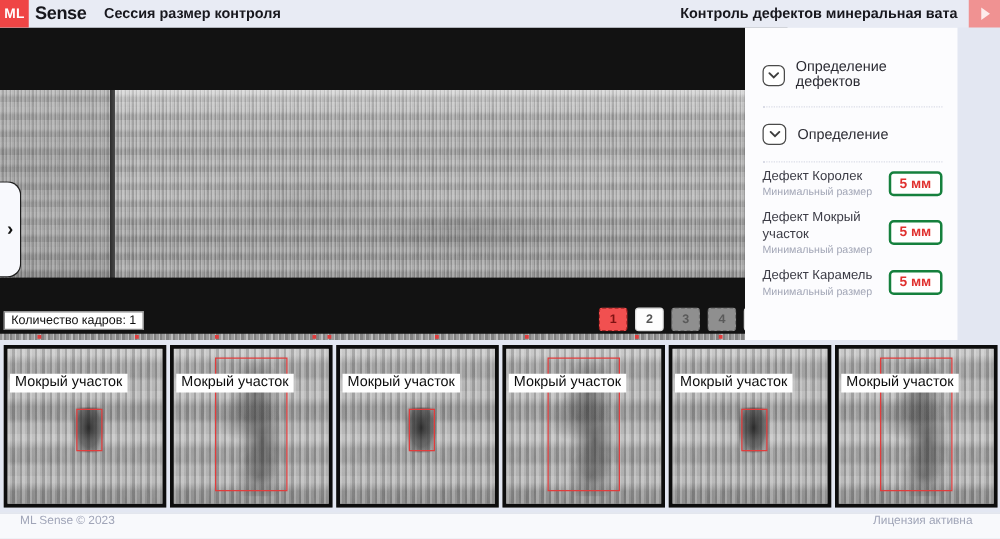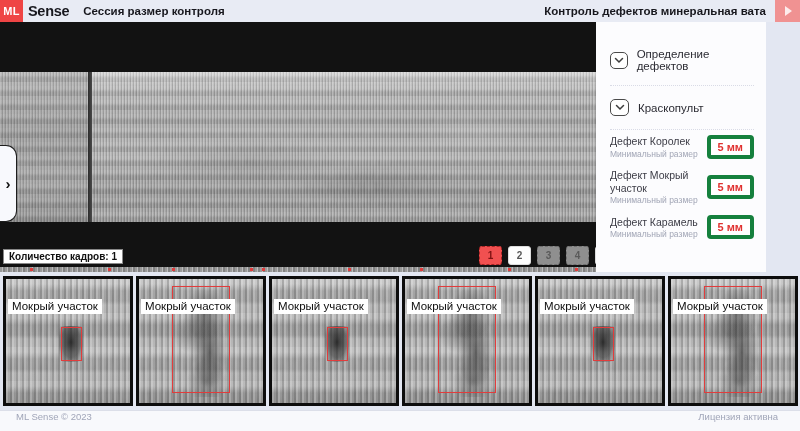--- a/index.html
+++ b/index.html
@@ -45,21 +45,21 @@
       repeating-linear-gradient(180deg, rgba(255,255,255,.13) 0 3px, rgba(0,0,0,.10) 6px 10px, rgba(255,255,255,.05) 10px 14px),
       linear-gradient(180deg,#c4c4c4,#a6a6a6 30%,#b0b0b0 55%,#959595 80%,#a0a0a0); }
 
   .expand-tab { position:absolute; top:123px; left:0; width:17px; height:77px;
     background:#f8f9fd; border:1.5px solid #1d1d1d; border-left:none;
     border-radius:0 11px 11px 0; display:flex; align-items:center;
     justify-content:center; cursor:pointer; z-index:5; }
   .expand-tab span { font-size:15px; font-weight:bold; color:#111; line-height:1; }
 
   .frame-badge { position:absolute; left:3px; top:227px; background:#fff;
-    color:#101010; font-size:10px; font-weight:bold; padding:1px 5px;
+    color:#101010; font-size:10px; font-weight:normal; padding:1px 5px;
     border:1px solid #888; white-space:nowrap; }
 
   .pager { position:absolute; right:12px; top:224px; display:flex; gap:6px; }
   .pg { width:23px; height:19px; border-radius:3px; font-size:10px; font-weight:bold;
     display:flex; align-items:center; justify-content:center; cursor:pointer; }
   .pg-active { background:#f15050; color:#7e1212; border:1px dashed #a82424; }
   .pg-plain  { background:#fdfdfd; color:#555; border:1px solid #ddd; }
   .pg-off    { background:#8f8f8f; color:#5a5a5a; border:1px dashed #6e6e6e; }
   .pg-grid   { background:#fff; border:1px solid #ddd; }
 
@@ -74,21 +74,21 @@
     padding-bottom:13px; border-bottom:1px dotted #d9dbe6; }
   .sec1 { margin-top:26px; } .sec2 { margin-top:13px; }
   .chev-btn { width:19px; height:17px; border:1px solid #4a4a4a; border-radius:5px;
     background:#fff; display:flex; align-items:center; justify-content:center; cursor:pointer; }
   .side-sec .lbl { font-size:11.5px; color:#2b2b33; }
   .side-title { margin-top:16px; font-size:12px; color:#44444c;
     padding-bottom:10px; border-bottom:1px dotted #d9dbe6; }
   .def-row { display:flex; align-items:center; justify-content:space-between; padding:5px 0; }
   .def-name { font-size:10.5px; color:#3c3c46; line-height:1.25; }
   .def-sub  { font-size:8.5px; color:#a2a6b6; }
-  .val-box { border:4px solid #15803d; border-radius:4px; background:#fff;
+  .val-box { border:2px solid #15803d; border-radius:4px; background:#fff;
     color:#e0312f; font-weight:bold; font-size:11px; padding:2px 7px;
     white-space:nowrap; cursor:pointer; }
 
   
   .gallery { position:absolute; top:272px; left:0; width:800px; height:138px;
     display:flex; gap:3px; padding:4px 0 0 3px; background:#e3e7f2; }
   .thumb { position:relative; width:130px; height:130px; border:3px solid #0d0d0d;
     overflow:hidden; cursor:pointer; background:#a9a9a9; flex:0 0 auto; }
   .t-tex { position:absolute; inset:0;
     background:
@@ -205,21 +205,21 @@
       </button>
       <span class="lbl">Определение дефектов</span>
     </div>
 
     <div class="side-sec sec2">
       <button class="chev-btn">
         <svg width="10" height="7" viewBox="0 0 10 7">
           <polyline points="1.5,1.5 5,5 8.5,1.5" fill="none" stroke="#3d3d3d" stroke-width="1.5" stroke-linecap="round"></polyline>
         </svg>
       </button>
-      <span class="lbl">Краскопульт</span>
+      <span class="lbl">Определение</span>
     </div>
 
 
     <div class="def-row">
       <div>
         <div class="def-name">Дефект Королек</div>
         <div class="def-sub">Минимальный размер</div>
       </div>
       <button class="val-box">5 мм</button>
     </div>

